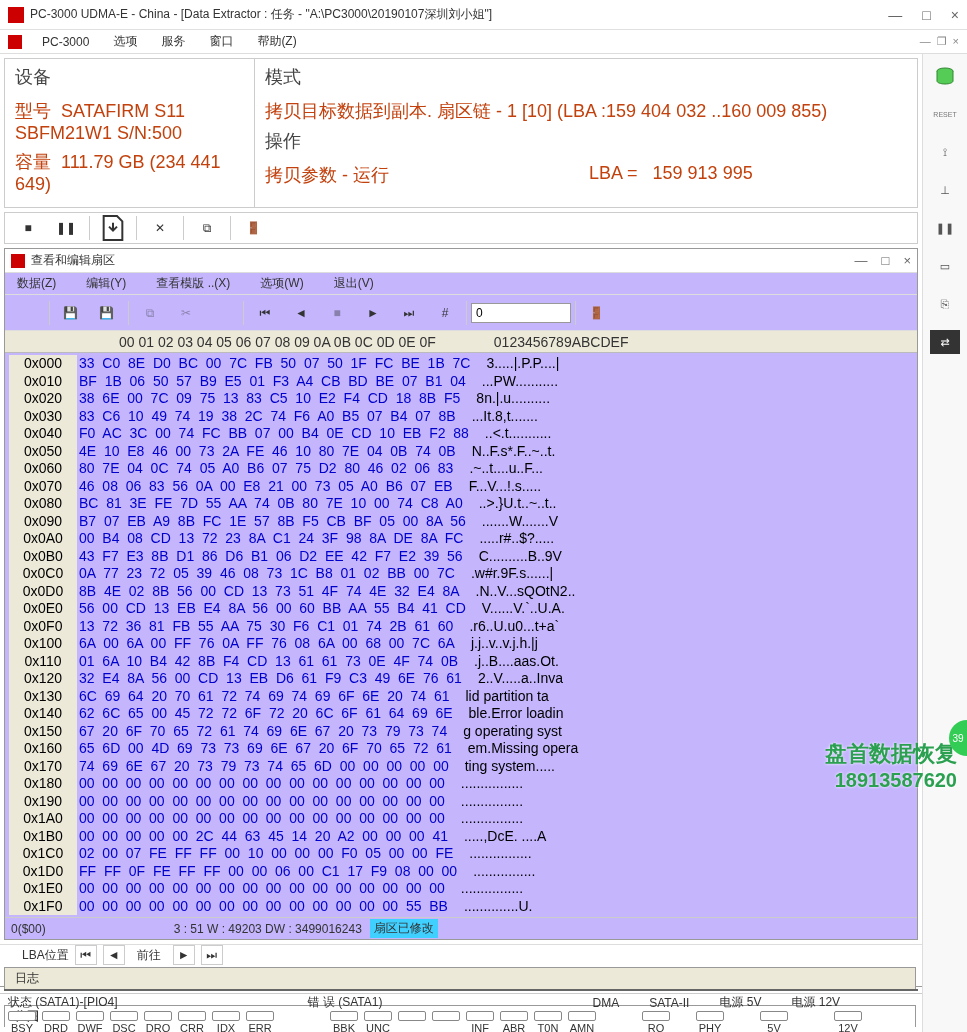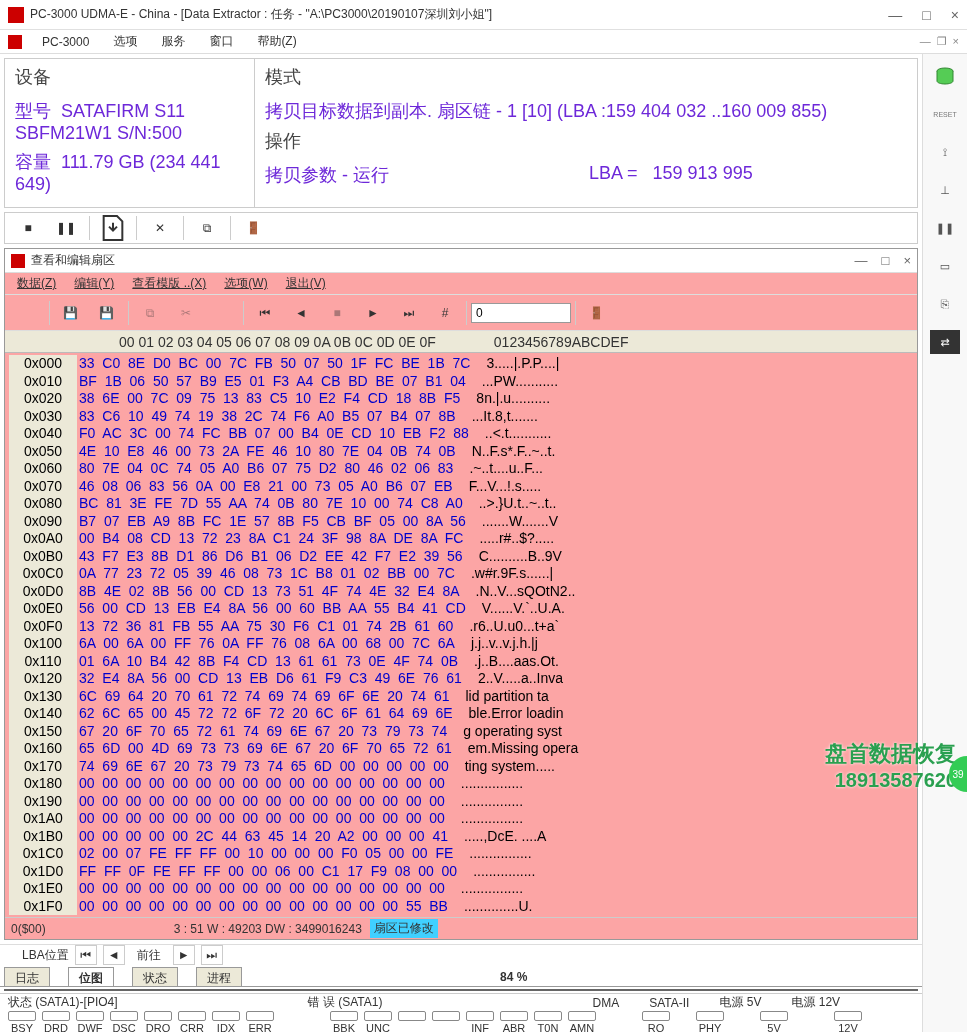--- a/index.html
+++ b/index.html
@@ -14,62 +14,62 @@
 .menubar .smallbtns { margin-left: auto; display: flex; gap: 6px; color: #888; font-size: 11px; }
 .main { display: flex; height: calc(1032px - 54px); }
 .content { flex: 1; background: #fff; display: flex; flex-direction: column; overflow: hidden; }
 .rightbar { width: 45px; background: #f8f8f8; border-left: 1px solid #ddd; display: flex; flex-direction: column; align-items: center; padding-top: 10px; gap: 14px; }
 .rightbar .ric { width: 28px; height: 24px; display: flex; align-items: center; justify-content: center; font-size: 11px; color: #555; border: 1px solid transparent; cursor: pointer; }
 .rightbar .ric svg { width: 24px; height: 24px; }
 .infobox { border: 1px solid #ccc; margin: 4px; display: flex; }
 .infocol { border-right: 1px solid #ccc; padding: 6px 10px; font-size: 18px; }
 .infocol:last-child { border-right: none; flex: 1; }
 .infolabel { color: #444; margin-bottom: 10px; }
-.inforow { color: #6d28d9; margin-bottom: 6px; }
+.inforow { color: #c2410c; margin-bottom: 6px; }
 .toolbar1 { height: 36px; border: 1px solid #ccc; margin: 0 4px; display: flex; align-items: center; padding: 0 6px; gap: 4px; }
 .tbtn { width: 34px; height: 30px; display: flex; align-items: center; justify-content: center; cursor: pointer; border: 1px solid transparent; }
 .tsep { width: 1px; height: 24px; background: #ccc; margin: 0 2px; }
-.hexpanel { border: 1px solid #999; margin: 4px; flex: 0 0 auto; background: #fca5a5; display: flex; flex-direction: column; }
+.hexpanel { border: 1px solid #999; margin: 4px; flex: 0 0 auto; background: #c4b5fd; display: flex; flex-direction: column; }
 .hextitle { height: 24px; background: #fff; display: flex; align-items: center; padding: 0 6px; border-bottom: 1px solid #ddd; }
 .hextitle .logo2 { width: 14px; height: 14px; background: #c00; margin-right: 6px; }
 .hextitle .ht { flex: 1; font-size: 12px; }
 .hextitle .wbtns { display: flex; gap: 14px; color: #666; font-size: 13px; }
-.hexmenu { height: 22px; display: flex; align-items: flex-end; padding: 0 4px; font-size: 12px; gap: 2px; border-bottom: 1px solid #ddd; text-decoration: underline; }
+.hexmenu { height: 22px; display: flex; align-items: flex-end; padding: 0 4px; font-size: 12px; gap: 14px; border-bottom: 1px solid #ddd; }
 .hexmenu .mi { padding: 2px 8px; cursor: pointer; }
 .hextb { height: 36px; display: flex; align-items: center; padding: 0 6px; gap: 2px; border-bottom: 1px solid #ddd; }
 .hexinput { width: 100px; height: 20px; border: 1px solid #999; padding: 0 4px; font-size: 12px; }
 .hexhdr { display: flex; background: #ece9d8; border-bottom: 1px solid #bbb; font-family: "Courier New", monospace; font-size: 14px; height: 22px; align-items: center; padding-left: 4px; gap: 42px; }
 .hexhdr .offs { width: 68px; }
 .hexhdr .cols { flex: 0 0 auto; letter-spacing: 0; }
 .hexhdr .asc { margin-left: 16px; }
 .hexbody { font-family: "Courier New", monospace; font-size: 14px; line-height: 17.5px; padding: 2px 0 2px 4px; overflow: hidden; }
 .hexrow { display: flex; white-space: pre; }
 .hexrow .off { width: 68px; background: #ece9d8; color: #000; text-align: center; padding: 0 4px; }
 .hexrow .hx { color: #0000cc; margin-left: 2px; }
 .hexrow .as { color: #000; margin-left: 16px; }
 .hexstat { display: flex; align-items: center; height: 22px; border-top: 1px solid #ccc; font-size: 12px; padding: 0 6px; gap: 8px; }
 .hexstat .cell { white-space: nowrap; }
 .hexstat .modified { background: #40d0ff; padding: 1px 4px; }
 .lbastrip { display: flex; align-items: center; height: 24px; padding: 0 22px; gap: 6px; font-size: 12px; border-top: 1px solid #ddd; }
 .lbastrip .pbtn { width: 22px; height: 20px; border: 1px solid #ccc; display: flex; align-items: center; justify-content: center; cursor: pointer; background: #fff; }
-.tabs { display: flex; gap: 16px; padding: 2px 4px 0; border-bottom: 1px solid #999; height: 22px; }
+.tabs { display: flex; gap: 16px; padding: 2px 4px 0; border-bottom: 1px solid #999; height: 22px; flex-direction: column; }
 .tabs .tab { border: 1px solid #999; border-bottom: none; padding: 2px 10px; font-size: 12px; cursor: pointer; background: #ece9d8; margin-right: 2px; }
 .tabs .tab.active { background: #fff; font-weight: bold; }
 .tabs .pct { margin-left: 240px; font-size: 12px; font-weight: bold; align-self: center; }
 .progstrip { height: 16px; background: linear-gradient(90deg, #00c000 0 84%, #aaa 84% 86%, #00c000 86% 90%, #aaa 90% 100%); margin: 2px 4px; border: 1px solid #666; position: relative; }
 .progstrip .tick { position: absolute; top: 0; width: 1px; height: 100%; background: #004000; }
 .statbar { display: flex; align-items: center; height: 22px; padding: 0 8px; gap: 30px; font-size: 12px; border-top: 1px solid #ccc; }
 .flags { display: flex; align-items: center; height: 28px; padding: 0 8px; gap: 8px; font-size: 11px; }
 .flags .grp { display: flex; gap: 6px; }
 .flags .flag { display: flex; flex-direction: column; align-items: center; gap: 1px; }
 .flags .flag .box { width: 28px; height: 10px; border: 1px solid #888; background: #fff; border-radius: 2px; }
 .watermark { position: absolute; right: 10px; bottom: 240px; text-align: right; pointer-events: none; }
 .watermark .l1 { font-size: 22px; font-weight: bold; color: #2aa050; text-shadow: 0 0 3px #fff; }
 .watermark .l2 { font-size: 20px; font-weight: bold; color: #2aa050; text-shadow: 0 0 3px #fff; }
-.greencirc { position: absolute; right: 0; top: 756px; width: 18px; height: 36px; background: #3c5; border-radius: 18px 0 0 18px; display:flex; align-items:center; justify-content:center; color:#fff; font-size:10px; }
+.greencirc { position: absolute; right: 0; top: 720px; width: 18px; height: 36px; background: #3c5; border-radius: 18px 0 0 18px; display:flex; align-items:center; justify-content:center; color:#fff; font-size:10px; }
 </style>
 </head>
 <body>
 
 <div class="titlebar">
   <span class="logo"></span>
   <span class="title">PC-3000 UDMA-E - China - [Data Extractor : 任务 - "A:\PC3000\20190107深圳刘小姐"]</span>
   <div class="winbtns">
     <span>—</span>
     <span>□</span>

